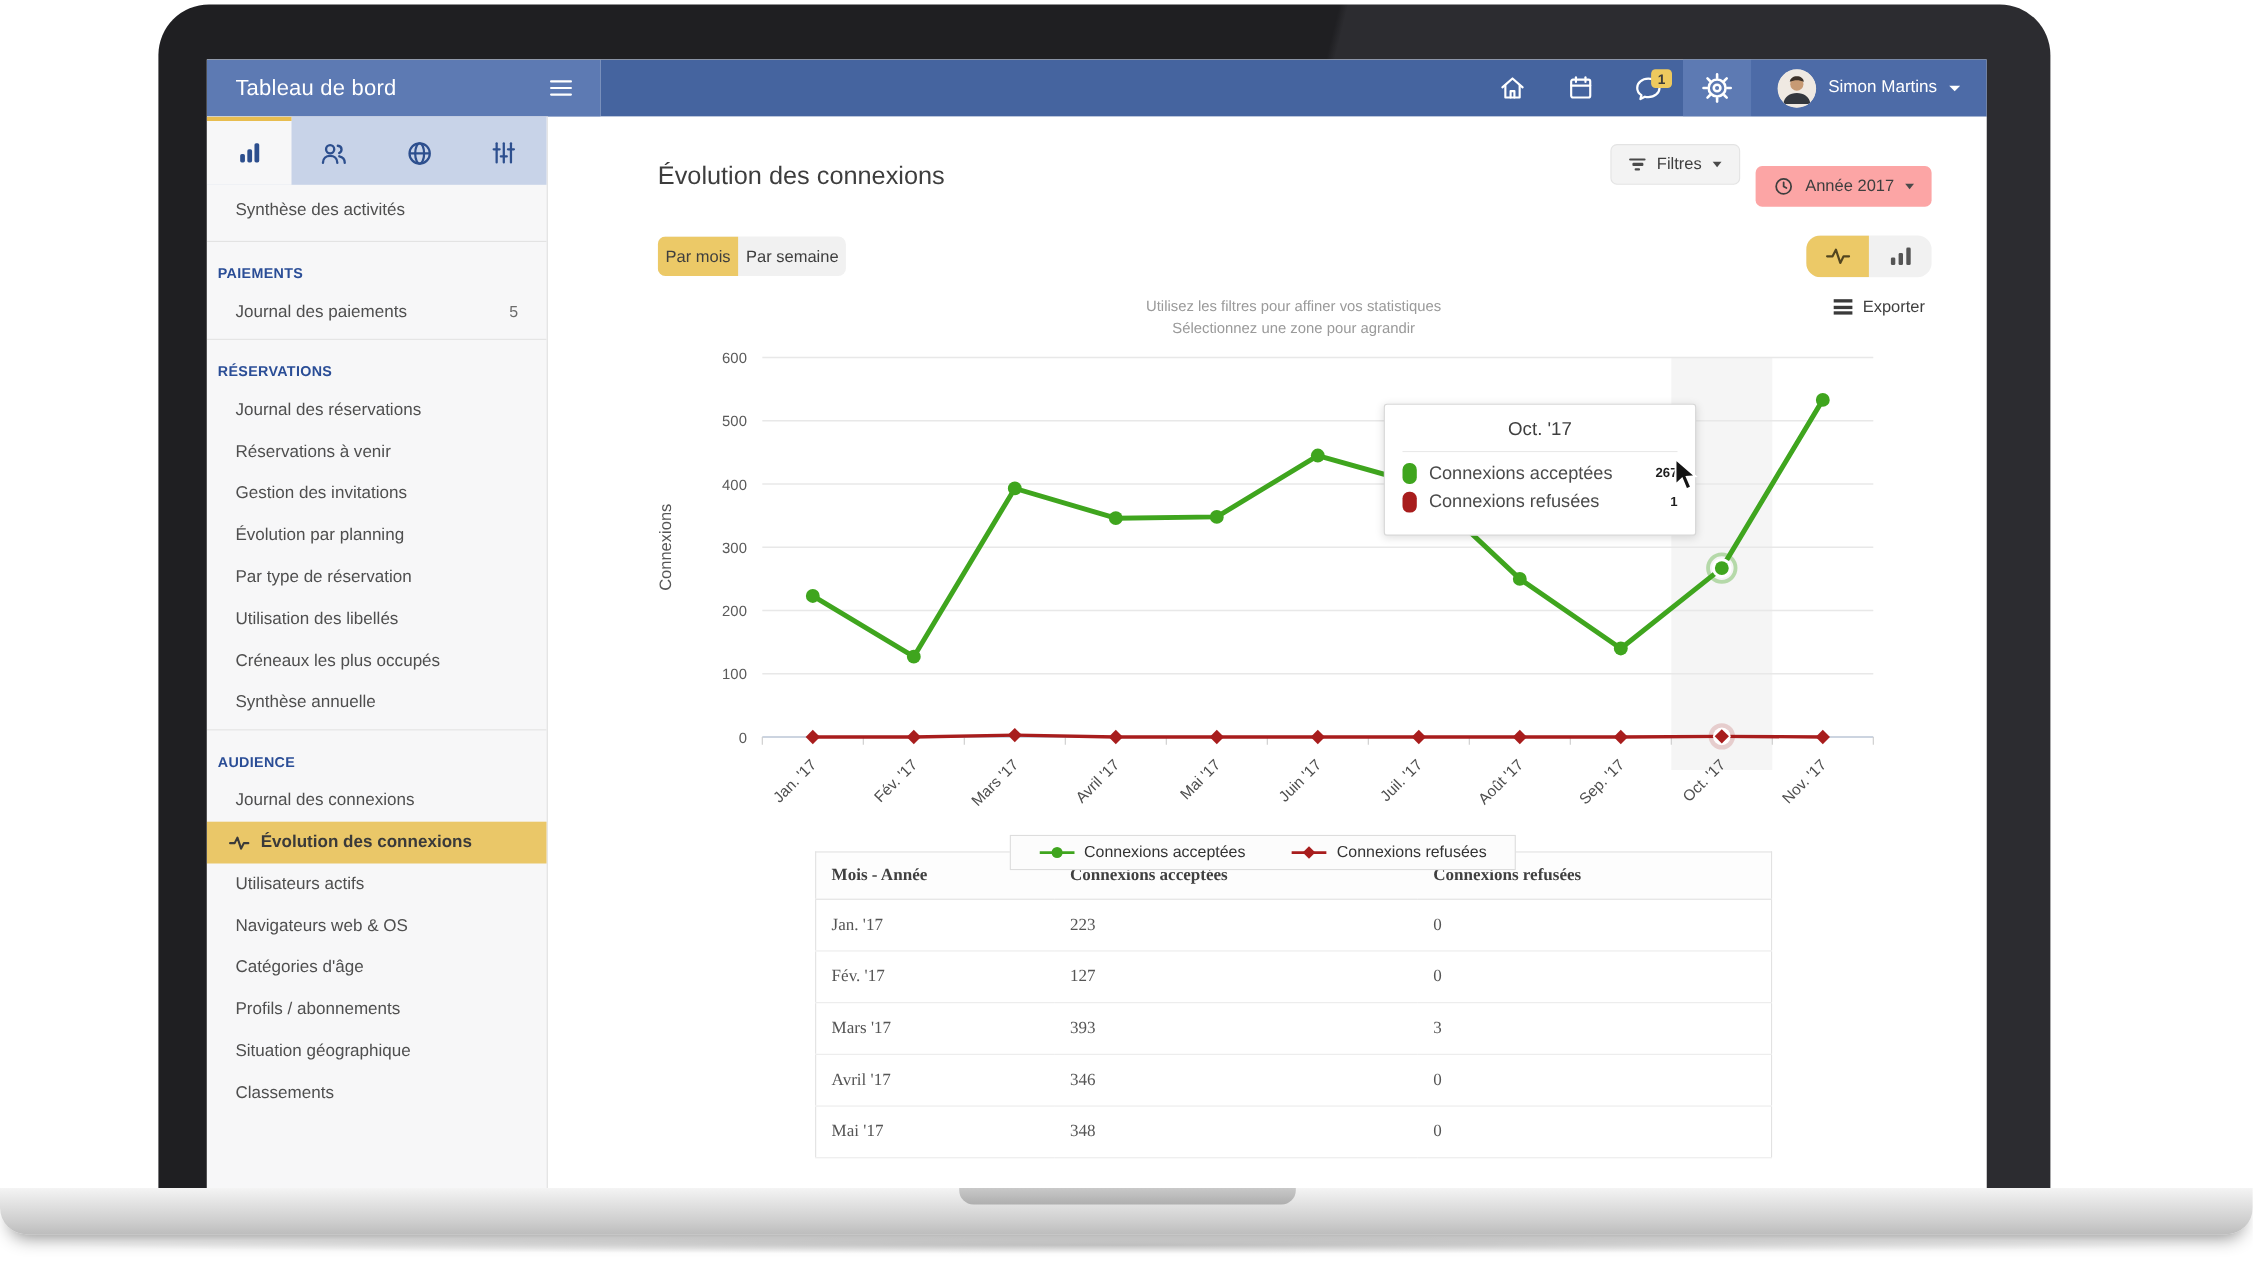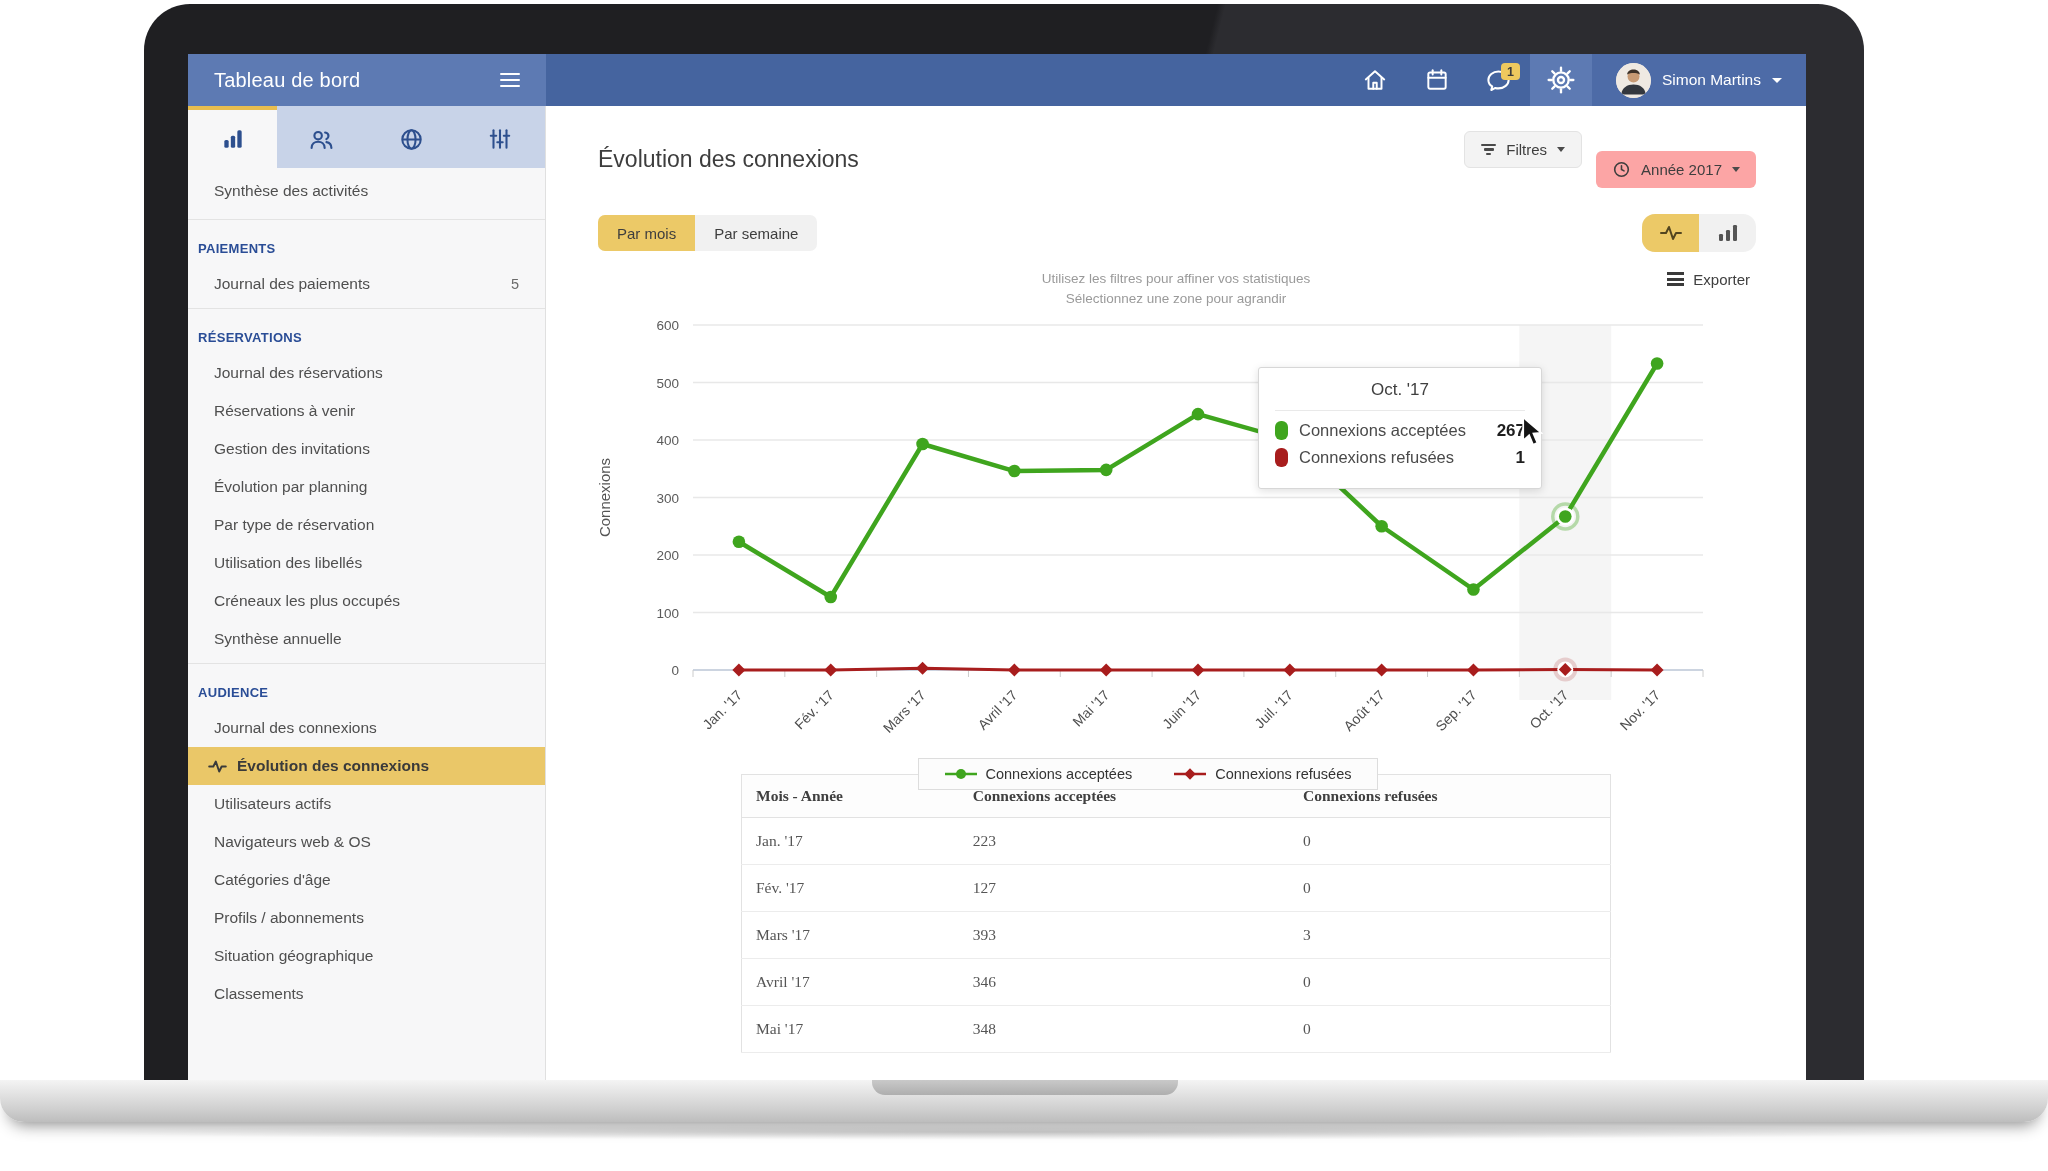--- a/index.html
+++ b/index.html
@@ -36,21 +36,21 @@
                 color:#3c3c3c; font-size:12.5px; font-weight:700; border-radius:4px;
                 display:flex; align-items:center; justify-content:center; padding:0 4px; }
   .tb-user { height:52px; display:flex; align-items:center; gap:11px; padding:0 24px;
              background:#4d6ba7; cursor:pointer; }
   .avatar { width:35px; height:35px; border-radius:50%; background:#ece7e0; overflow:hidden; position:relative; }
   .tb-name { color:#fff; font-size:15.5px; }
   .caret { width:0; height:0; border-left:5px solid transparent; border-right:5px solid transparent;
            border-top:5.5px solid #fff; }
 
   
-  .sidebar { position:absolute; left:0; top:52px; width:358px; bottom:0; background:#f7f7f8;
+  .sidebar { position:absolute; left:0; top:52px; width:310px; bottom:0; background:#f7f7f8;
              border-right:1px solid #e0e0e0; overflow:hidden; }
   .side-tabs { display:flex; height:62px; background:#c8d3e8; }
   .side-tab { flex:1; display:flex; align-items:center; justify-content:center;
               border-top:4px solid transparent; cursor:pointer; }
   .side-tab.active { background:#f7f7f8; border-top-color:#e8bd4f; }
   .side-head { padding:21px 10px 9px; font-size:13px; font-weight:700; color:#2a4d96; letter-spacing:.3px; }
   .side-item { height:38px; display:flex; align-items:center; padding:0 26px;
                font-size:15.5px; color:#4f4f4f; cursor:pointer; white-space:nowrap; }
   .side-item.tall { height:46px; }
   .side-item .badge { margin-left:auto; color:#6b6b6b; font-size:14.5px; }
@@ -66,21 +66,21 @@
   .btn { height:37px; border-radius:6px; display:inline-flex; align-items:center; gap:10px;
          padding:0 16px; font-size:15px; color:#3e3e3e; cursor:pointer; }
   .btn-light { background:#f3f3f3; border:1px solid #e3e3e3; }
   .btn-yellow { background:#fca5a5;margin-top:20px; }
   .caret-d { width:0; height:0; border-left:4.5px solid transparent; border-right:4.5px solid transparent;
              border-top:5px solid #4a4a4a; }
   .f-icon span { display:block; background:#4a4a4a; height:2.2px; margin:2.6px auto; border-radius:1px; }
 
   .tabs-row { display:flex; align-items:center; justify-content:space-between; padding:26px 50px 0 52px; }
   .seg { display:inline-flex; border-radius:7px; overflow:hidden; background:#f1f1f1; }
-  .seg-tab { height:36px; display:flex; align-items:center; padding:0 19px; font-size:15px;
+  .seg-tab { height:36px; display:flex; align-items:center; padding:0 7px; font-size:15px;
              color:#3e3e3e; cursor:pointer; }
   .seg-tab.active { background:#ecc967; }
   .toggle { display:inline-flex; border-radius:13px; overflow:hidden; background:#f1f1f1; }
   .toggle-seg { width:57px; height:38px; display:flex; align-items:center; justify-content:center; cursor:pointer; }
   .toggle-seg.active { background:#ecc967; }
 
   .hint-wrap { position:relative; margin-top:17px; }
   .hint { text-align:center; font-size:13.5px; color:#9a9a9a; line-height:1.5; }
   .export { position:absolute; right:56px; top:1px; display:flex; align-items:center; gap:9px;
             font-size:15px; color:#3f3f3f; cursor:pointer; }
@@ -91,21 +91,21 @@
   .xtick { font-size:14px; fill:#4f4f4f; font-family:"Liberation Sans",sans-serif; }
   .ylabel { font-size:15px; fill:#555; font-family:"Liberation Sans",sans-serif; }
 
   .tooltip { position:absolute; left:670px; top:57px; width:284px; background:#fff;
              border:1px solid #d7d7d7; border-radius:3px; box-shadow:0 2px 8px rgba(0,0,0,.13);
              padding:12px 16px 13px; }
   .tt-title { text-align:center; font-size:17px; color:#3f3f3f; padding-bottom:10px;
               border-bottom:1px solid #e9e9e9; margin-bottom:10px; }
   .tt-row { display:flex; align-items:center; gap:11px; font-size:16.5px; color:#4a4a4a; margin:7px 0; }
   .tt-marker { width:13px; height:19px; border-radius:6px; flex:0 0 auto; }
-  .tt-val { margin-left:auto; font-weight:700; color:#1f1f1f; font-size:17px; }
+  .tt-val { margin-left:auto; font-weight:700; color:#1f1f1f; font-size:12px; }
   .cursor { position:absolute; left:932px; top:106px; }
 
   .legend { margin:6px auto 0; width:fit-content; display:flex; gap:42px; border:1px solid #ddd;
             background:#fcfcfc; padding:7px 26px; font-size:14.5px; color:#333; align-items:center; }
   .lg-entry { display:flex; align-items:center; gap:9px; cursor:pointer; }
 
   table.data { margin:26px auto 0; width:870px; border:1px solid #e2e2e2; border-collapse:collapse;font-family:Liberation Serif, serif; }
   table.data th { text-align:left; font-size:15.5px; font-weight:700; color:#404040;
                   padding:12px 14px; border-bottom:1px solid #e2e2e2; background:#fdfdfd; }
   table.data td { font-size:15.5px; color:#555; padding:14px 14px; border-bottom:1px solid #ececec; }

